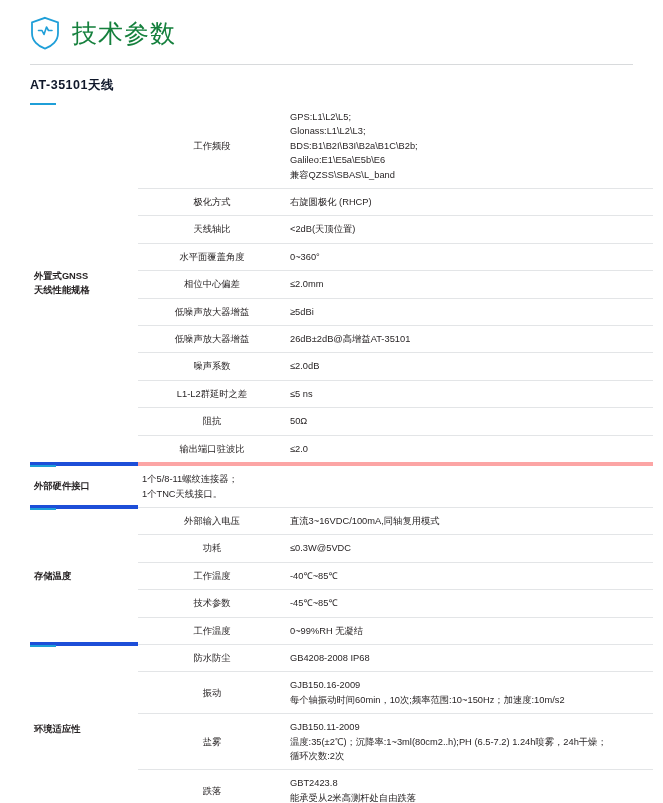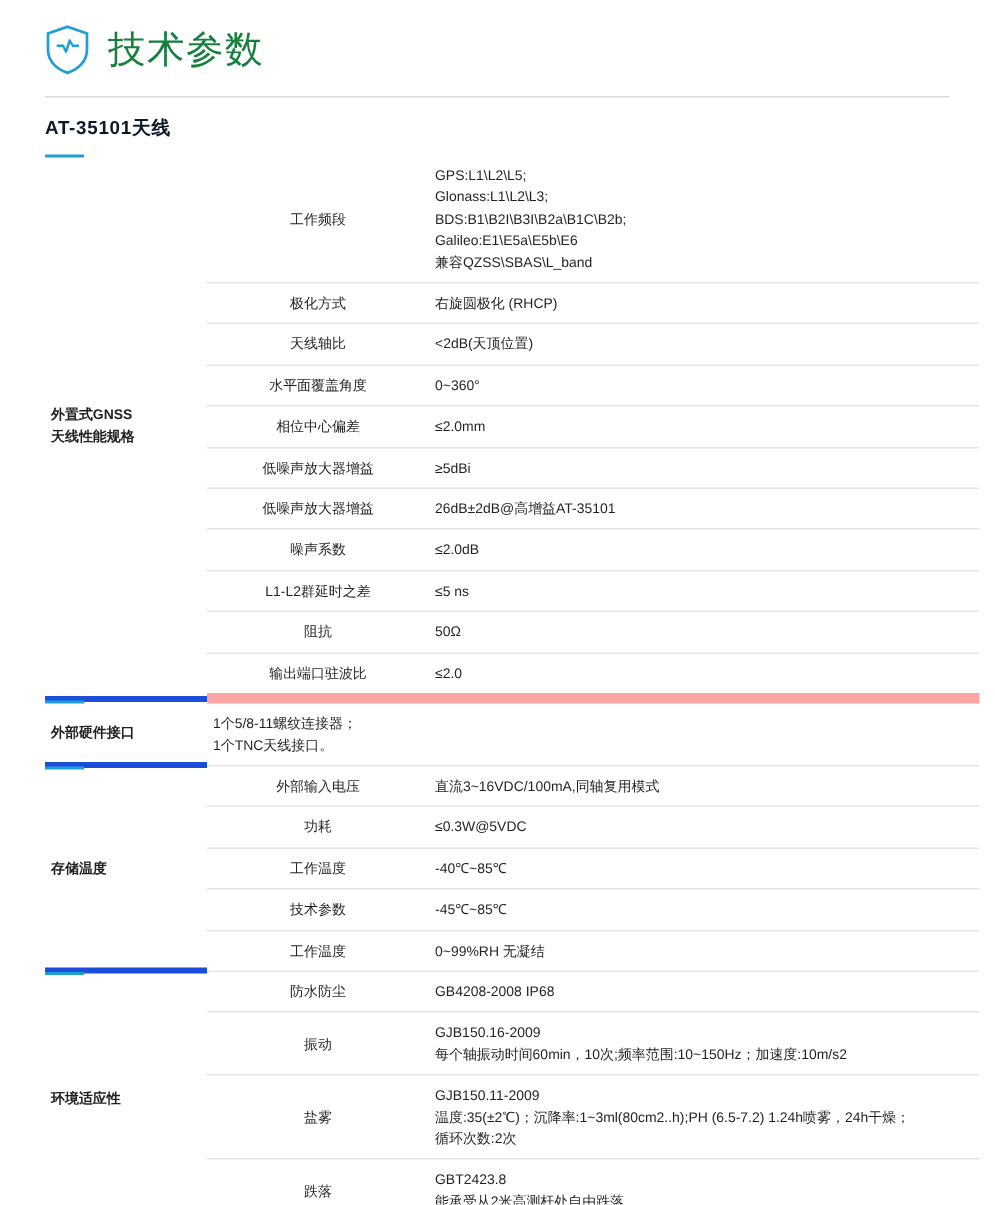--- a/index.html
+++ b/index.html
@@ -97,21 +97,21 @@
   }
   td.value {
     padding-left: 10px;
     padding-right: 6px;
     border-top: 1px solid #e3e5e7;
     color: #231f20;
   }
   td.label.noline, td.value.noline { border-top: 0; }
   td.span2 {
     padding-left: 12px;
-    border-top: 7px solid #fca5a5;
+    border-top: 4px solid #fca5a5;
     margin-left: 34px;
   }
   .multiline {
     white-space: pre-line;
   }
 </style>
 </head>
 <body>
 
 <div class="page">

